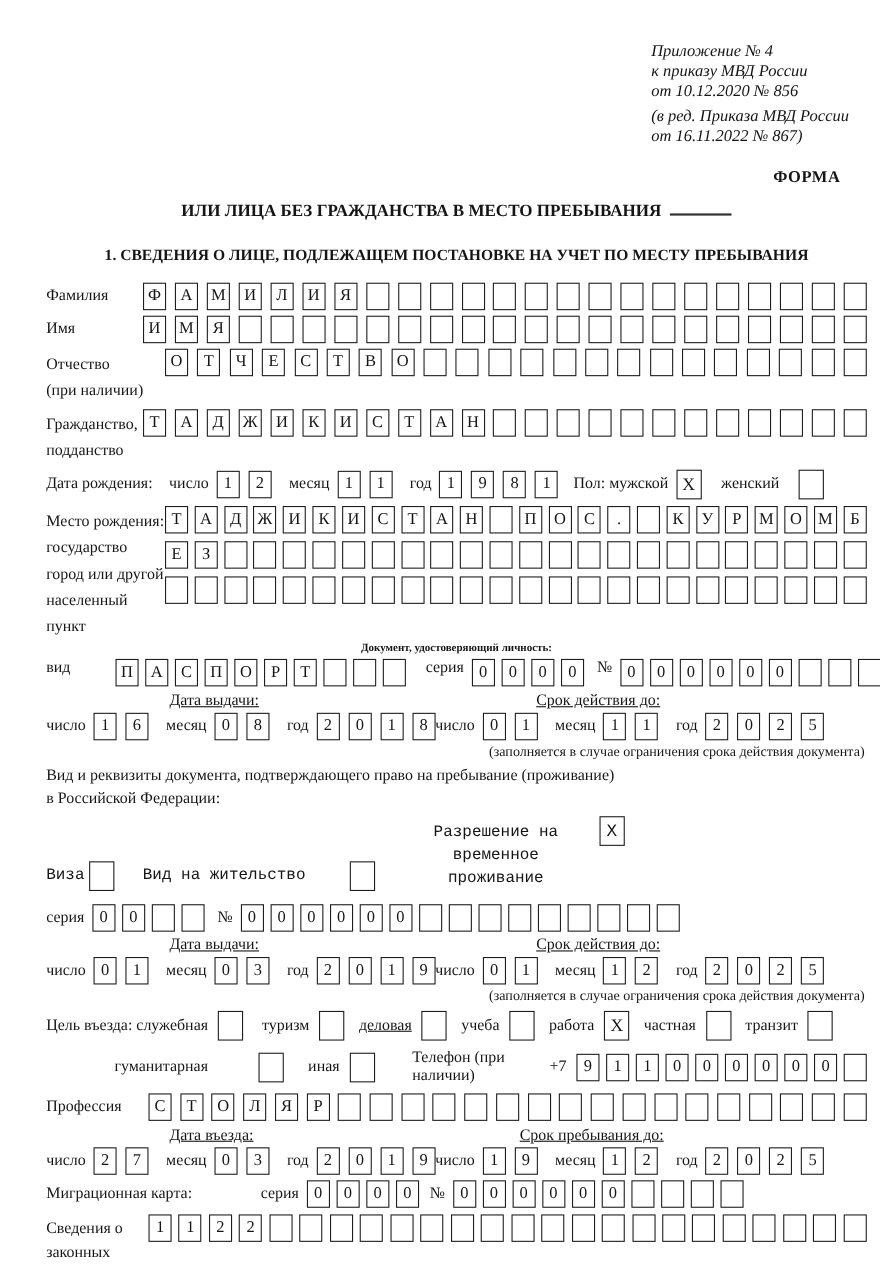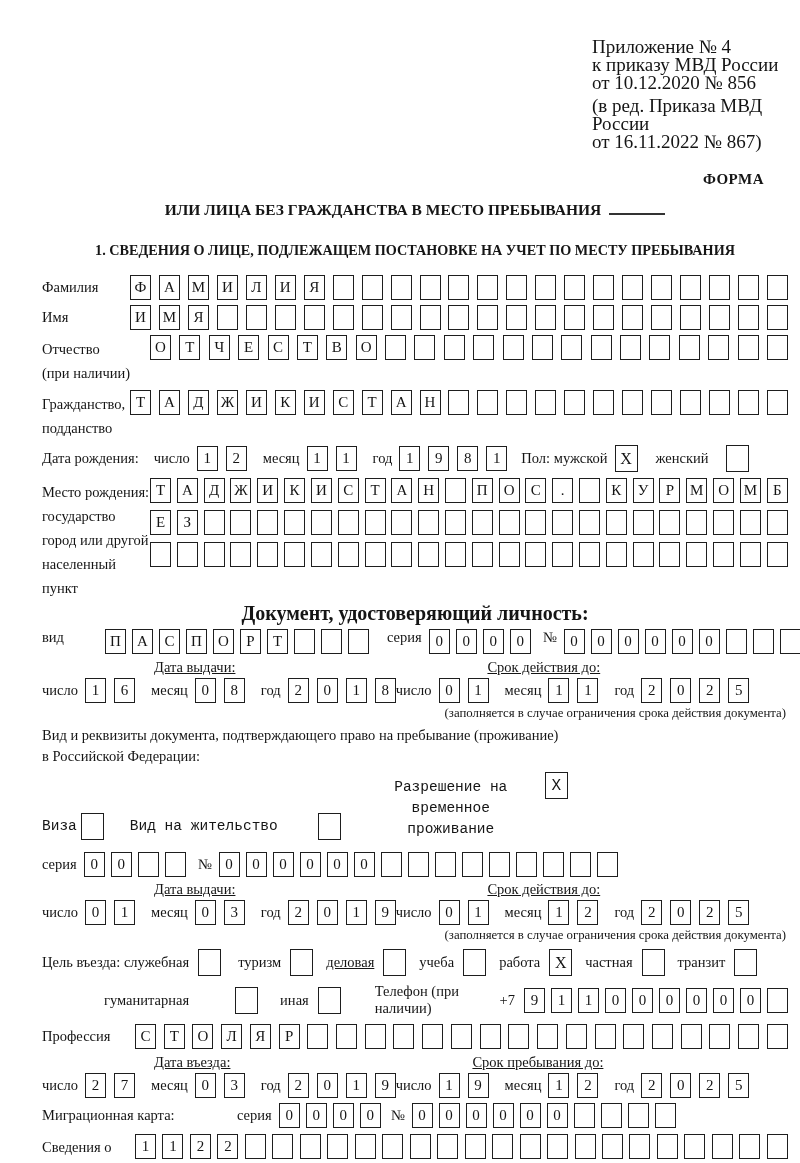--- a/index.html
+++ b/index.html
@@ -3,21 +3,21 @@
 <meta charset="utf-8">
 <style>
   html,body{margin:0;padding:0;background:#fff;}
   body{
     width:800px;height:1163px;overflow:hidden;
     font-family:"Liberation Serif","DejaVu Serif",serif;
     color:#151515;font-size:14.5px;
   }
   .page{padding:38px 12px 0 42px;box-sizing:border-box;width:800px;height:1163px;}
   
-  .hdr-block{width:190px;margin-left:auto;margin-right:6px;font-size:19px;line-height:18px;}
+  .hdr-block{width:190px;margin-left:auto;margin-right:6px;font-size:15px;line-height:18px;font-style:italic;}
   .hdr-block .amend{margin-top:5px;}
   .forma{ text-align:right;font-weight:bold;font-size:15px;margin:20px 24px 6px 0;letter-spacing:.5px;}
   
   .title{ text-align:center;font-weight:bold;font-size:15.5px;line-height:24px;margin-top:10px;}
   .title .uline{display:inline-block;width:56px;border-bottom:2.2px solid #333;height:12px;margin-left:8px;}
   .sec-head{ text-align:center;font-weight:bold;font-size:14.2px;margin:20px 0 16px;}
   
   .row{display:flex;align-items:flex-start;margin-bottom:5px;}
   .flabel{flex-shrink:0;padding-top:4px;}
   .w88{width:88px;}.w108{width:108px;}.w63{width:63px;}.w93{width:93px;}.w140{width:146px;}
@@ -307,21 +307,21 @@
           <span class="box"></span>
           <span class="box"></span>
           <span class="box"></span>
           <span class="box"></span>
           <span class="box"></span>
           <span class="box"></span>
         </span>
     </span>
   </div>
 
-  <div class="sec-head" style="margin:2px 0 4px;font-size:20px;">Документ, удостоверяющий личность:</div>
+  <div class="sec-head" style="margin:2px 0 4px;font-size:10px;">Документ, удостоверяющий личность:</div>
 
   <div class="row" style="">
     <span class="flabel w63" style="padding-top:0;">вид</span>
     <span class="boxes tight">
         <span class="box">П</span>
         <span class="box">А</span>
         <span class="box">С</span>
         <span class="box">П</span>
         <span class="box">О</span>
         <span class="box">Р</span>

